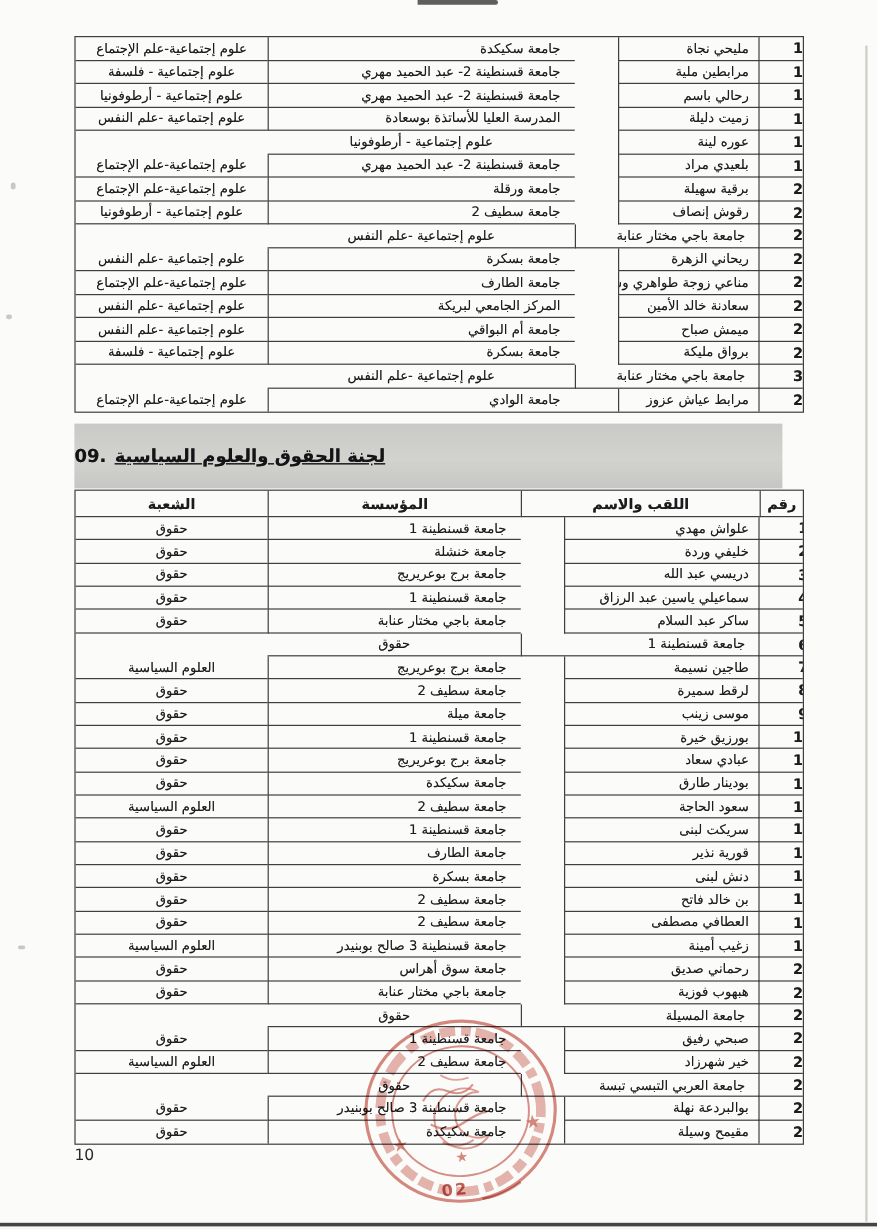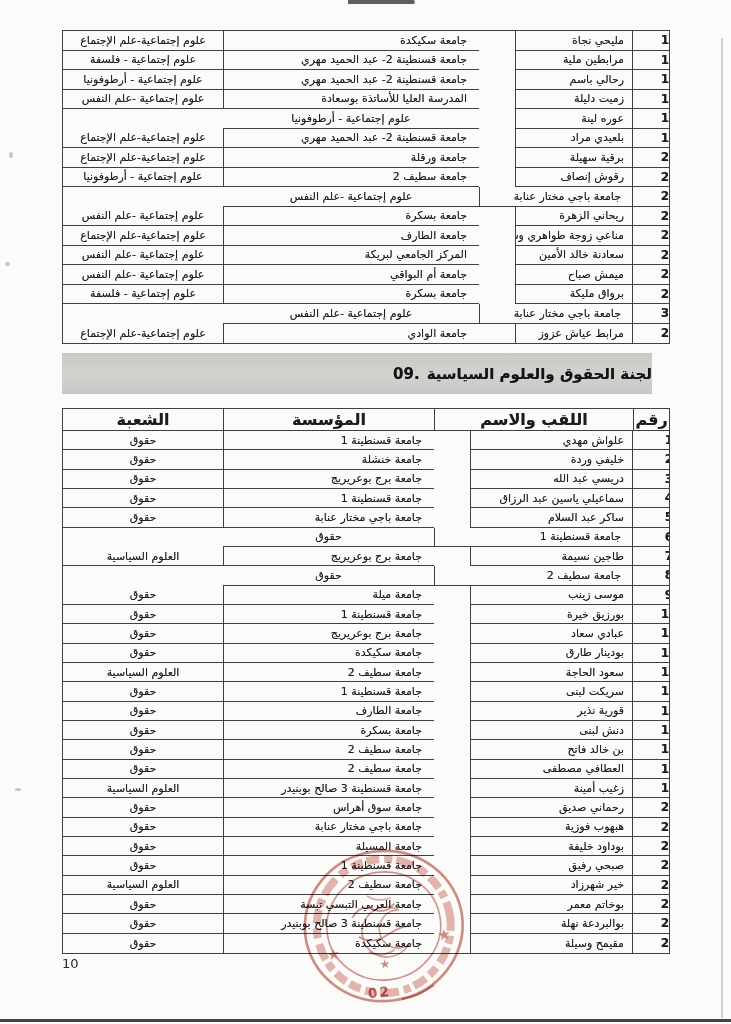--- a/index.html
+++ b/index.html
@@ -29,31 +29,31 @@
     display:flex;align-items:center;overflow:hidden;white-space:nowrap;
     border-bottom:1px solid #3f3f42;font-size:11px;
     text-shadow:0 0 .4px rgba(40,40,40,.55);
   }
   .tr:last-child .td{border-bottom:none;}
   .td:not(:last-child){border-left:1px solid #3f3f42;}
   .c-num{justify-content:center;font-weight:700;font-size:12px;padding-left:36px;}
   .c-name{padding-inline-start:9px;margin-left:36px;}
   .c-inst{padding-inline-start:12px;}
   .c-branch{justify-content:center;}
-  .tr.head .td{justify-content:center;font-weight:700;font-size:16px;padding:0;}
+  .tr.head .td{justify-content:center;font-weight:700;font-size:12px;padding:0;}
 
   
   .section-heading{
-    position:absolute;left:62px;top:353px;width:590px;height:41px;
+    position:absolute;left:62px;top:353px;width:590px;height:54px;
     background:linear-gradient(180deg,#c9c9c7 0%,#d2d2cf 55%,#c6c6c4 100%);
-    display:flex;align-items:center;justify-content:flex-end;gap:7px;direction:ltr;
+    display:flex;align-items:center;justify-content:flex-start;gap:7px;direction:ltr;
     font-weight:700;font-size:15px;color:#141416;
     text-shadow:0 0 .5px rgba(20,20,20,.6);
   }
-  .section-heading .h-title{direction:rtl;}
+  .section-heading .h-title{direction:rtl;text-decoration:underline;}
 
   
   .page-number{position:absolute;left:62px;top:956px;font-size:13px;color:#2a2a2c;}
 
   
   .stamp{position:absolute;left:278px;top:822px;width:212px;height:212px;
          mix-blend-mode:multiply;opacity:.82;}
   .stamp svg{display:block;width:100%;height:100%;}
   .stamp-number{
     position:absolute;left:368px;top:984px;color:#b8453c;font-size:13.5px;
@@ -213,20 +213,21 @@
         <div class="td c-branch">حقوق</div>
       </div>
       <div class="tr">
         <div class="td c-num">7</div>
         <div class="td c-name">طاجين نسيمة</div>
         <div class="td c-inst">جامعة برج بوعريريج</div>
         <div class="td c-branch">العلوم السياسية</div>
       </div>
       <div class="tr">
         <div class="td c-num">8</div>
+        <div class="td c-name">لرقط سميرة</div>
         <div class="td c-inst">جامعة سطيف 2</div>
         <div class="td c-branch">حقوق</div>
       </div>
       <div class="tr">
         <div class="td c-num">9</div>
         <div class="td c-name">موسى زينب</div>
         <div class="td c-inst">جامعة ميلة</div>
         <div class="td c-branch">حقوق</div>
       </div>
       <div class="tr">
@@ -296,39 +297,37 @@
         <div class="td c-branch">حقوق</div>
       </div>
       <div class="tr">
         <div class="td c-num">21</div>
         <div class="td c-name">هبهوب فوزية</div>
         <div class="td c-inst">جامعة باجي مختار عنابة</div>
         <div class="td c-branch">حقوق</div>
       </div>
       <div class="tr">
         <div class="td c-num">22</div>
-        <div class="td c-name">بوداود خليفة</div>
         <div class="td c-inst">جامعة المسيلة</div>
         <div class="td c-branch">حقوق</div>
       </div>
       <div class="tr">
         <div class="td c-num">23</div>
         <div class="td c-name">صبحي رفيق</div>
         <div class="td c-inst">جامعة قسنطينة 1</div>
         <div class="td c-branch">حقوق</div>
       </div>
       <div class="tr">
         <div class="td c-num">24</div>
         <div class="td c-name">خير شهرزاد</div>
         <div class="td c-inst">جامعة سطيف 2</div>
         <div class="td c-branch">العلوم السياسية</div>
       </div>
       <div class="tr">
         <div class="td c-num">25</div>
-        <div class="td c-name">بوخاتم معمر</div>
         <div class="td c-inst">جامعة العربي التبسي تبسة</div>
         <div class="td c-branch">حقوق</div>
       </div>
       <div class="tr">
         <div class="td c-num">26</div>
         <div class="td c-name">بوالبردعة نهلة</div>
         <div class="td c-inst">جامعة قسنطينة 3 صالح بوبنيدر</div>
         <div class="td c-branch">حقوق</div>
       </div>
       <div class="tr">

